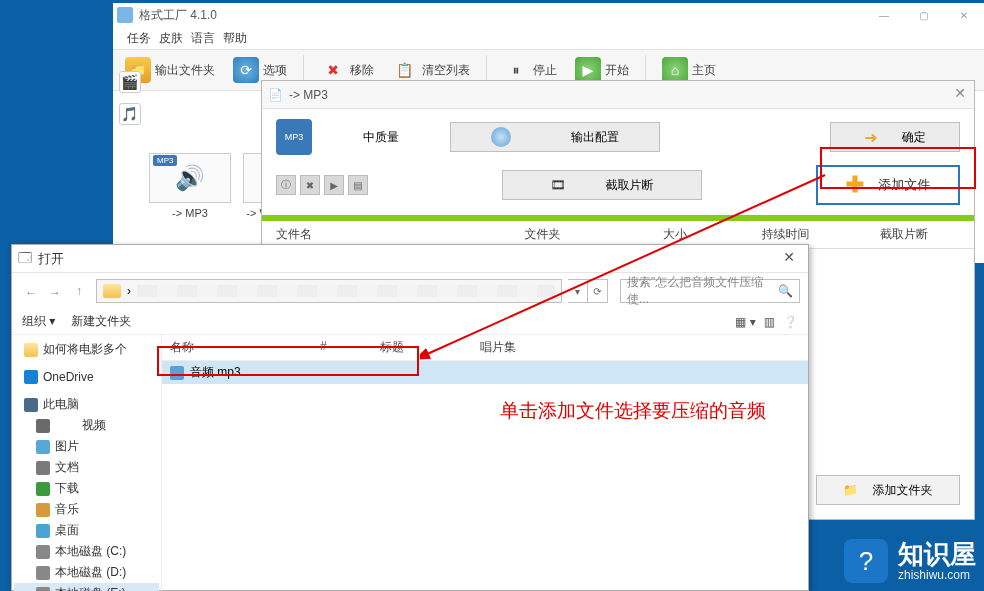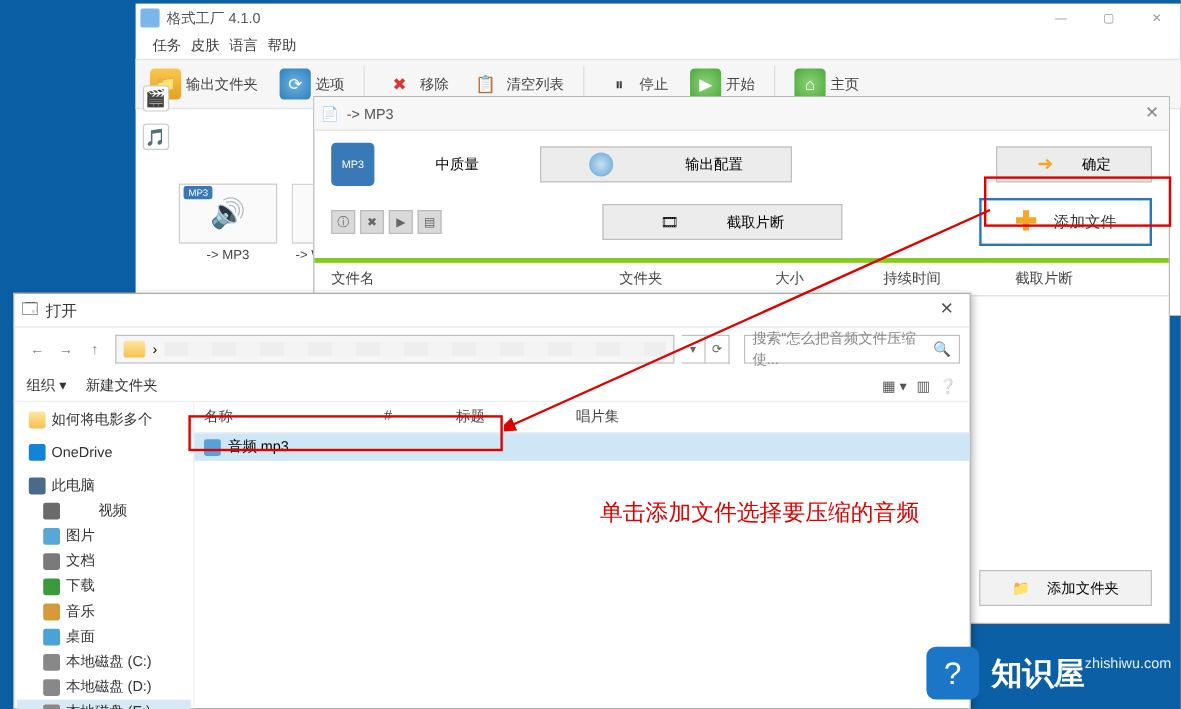--- a/index.html
+++ b/index.html
@@ -34,21 +34,21 @@
   .btn-output{width:210px;}
   .btn-output .gear{width:20px;height:20px;border-radius:50%;background:radial-gradient(#c7e0f4,#5ea4d6);margin-right:60px;}
   .btn-ok{width:130px;margin-left:auto;}
   .btn-ok .arrow{color:#f5a623;font-size:16px;margin-right:24px;}
   .mp3-row2{display:flex;align-items:center;padding:4px 14px 10px 14px;gap:14px;}
   .mini-btn{width:20px;height:20px;background:#d9d9d9;border:1px solid #bbb;display:flex;align-items:center;justify-content:center;font-size:10px;color:#666;cursor:pointer;}
   .mini-set{display:flex;gap:4px;}
   .clip-btn{border:1px solid #bfbfbf;background:#ececec;height:30px;width:200px;display:flex;align-items:center;justify-content:center;font-size:12px;gap:40px;}
   .add-file{border:2px solid #2b74c6;height:40px;width:144px;display:flex;align-items:center;justify-content:center;gap:14px;cursor:pointer;font-size:13px;color:#333;margin-left:auto;}
   .add-file .plus{color:#f5a623;font-size:22px;font-weight:bold;}
-  .grid-head{display:flex;font-size:12px;color:#444;border-top:4px solid #84cc16;border-bottom:1px solid #ddd;padding:5px 14px;gap:10px;}
+  .grid-head{display:flex;font-size:12px;color:#444;border-top:6px solid #84cc16;border-bottom:1px solid #ddd;padding:5px 14px;gap:10px;justify-content:space-between;}
   .grid-head span:nth-child(1){width:230px;}
   .grid-head span:nth-child(2){width:120px;}
   .grid-head span:nth-child(3){width:80px;}
   .grid-head span:nth-child(4){width:100px;}
   .grid-head span:nth-child(5){width:80px;}
   .add-folder{position:absolute;right:14px;bottom:14px;border:1px solid #bfbfbf;background:#f2f2f2;width:144px;height:30px;display:flex;align-items:center;justify-content:center;font-size:12px;gap:14px;cursor:pointer;}
 
   .open-dlg{position:absolute; left:11px; top:244px; width:798px; height:347px; background:#fff; border:1px solid #aaa; box-shadow:2px 2px 6px rgba(0,0,0,0.3);}
   .open-title{height:28px;display:flex;align-items:center;font-size:13px;padding-left:6px;color:#333;border-bottom:1px solid #e4e4e4;}
   .open-close{position:absolute;right:6px;top:4px;font-size:14px;color:#555;cursor:pointer;width:26px;text-align:center;}
@@ -85,24 +85,24 @@
   .f-head span:nth-child(2){width:60px;}
   .f-head span:nth-child(3){width:100px;}
   .f-head span:nth-child(4){width:150px;}
   .f-head span:nth-child(5){width:80px;}
   .f-row{display:flex;align-items:center;padding:3px 8px;cursor:pointer;}
   .f-row.selected{background:#cfe6f7;}
   .f-row .fico{width:14px;height:14px;background:#5aa0d8;border-radius:2px;margin-right:6px;}
   .red-box1{position:absolute;border:2px solid #e10000;pointer-events:none;left:157px;top:346px;width:262px;height:30px;}
   .red-box2{position:absolute;border:2px solid #e10000;pointer-events:none;left:820px;top:147px;width:156px;height:42px;}
   .red-arrow{position:absolute;pointer-events:none;left:420px;top:170px;}
-  .annot{position:absolute;left:500px;top:414px;color:#e10000;font-size:19px;font-family:"SimSun";}
+  .annot{position:absolute;left:500px;top:398px;color:#e10000;font-size:19px;font-family:"SimSun";}
   .brand{position:absolute;right:8px;bottom:8px;display:flex;align-items:center;gap:10px;color:#fff;}
   .brand .logo{width:44px;height:44px;border-radius:8px;background:#1b76c8;display:flex;align-items:center;justify-content:center;font-size:26px;color:#fff;}
-  .brand .txt{display:flex;flex-direction:row;line-height:1.1;}
+  .brand .txt{display:flex;flex-direction:column;line-height:1.1;}
   .brand .big{font-size:26px;font-weight:bold;}
   .brand .sm{font-size:12px;opacity:.9;}
 </style>
 </head>
 <body>
 
 <div class="main-window">
   <div class="titlebar">
     <span class="t-icon"></span>
     <span>格式工厂 4.1.0</span>

